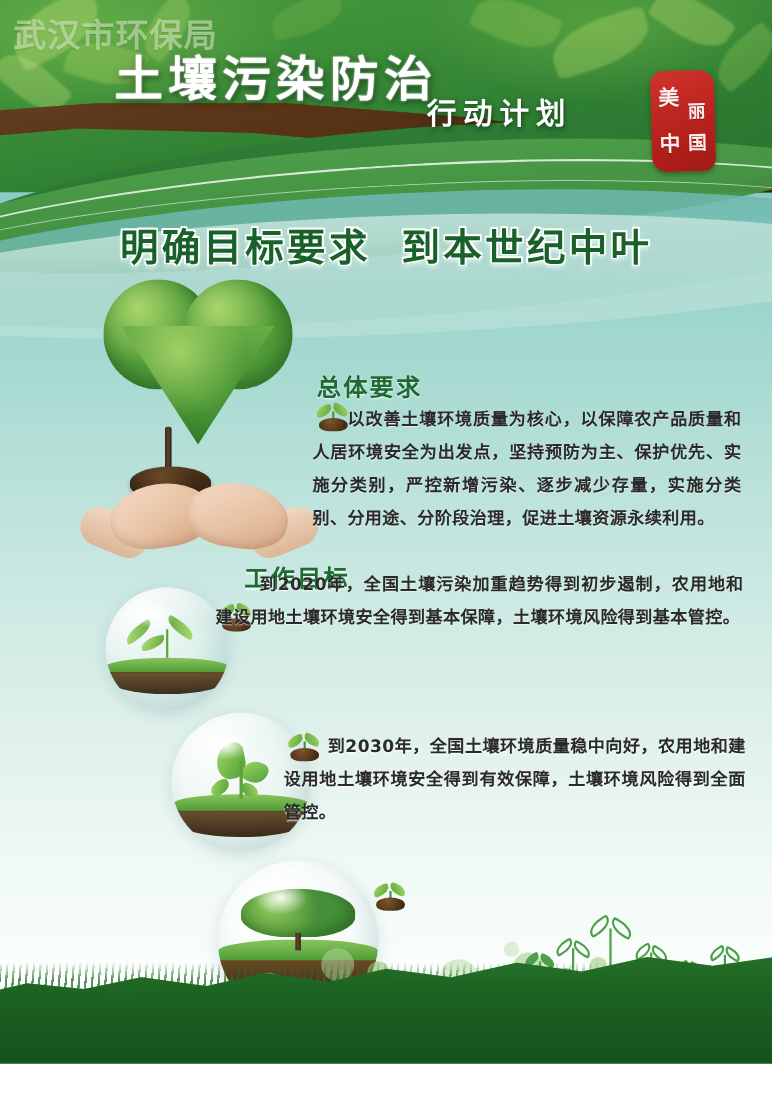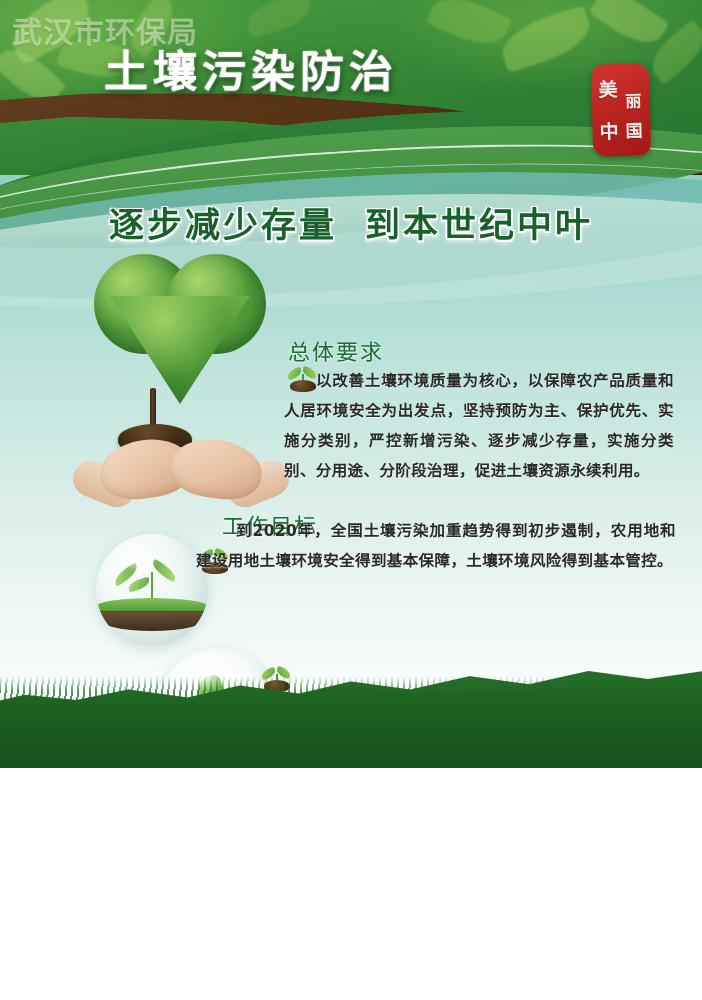--- a/index.html
+++ b/index.html
@@ -7,21 +7,21 @@
 
   html, body {
     width:702px; height:1000px;
     background:#ffffff;
     font-family:"DejaVu Sans","Liberation Sans",sans-serif;
     overflow:hidden;
   }
 
   .poster {
     position:relative;
-    width:702px; height:768px;
+    width:702px; height:967px;
     overflow:hidden;
     background:linear-gradient(180deg,
         #63bbae 0%,
         #79c6bb 12%,
         #9ed6cd 30%,
         #c2e5de 50%,
         #dcefea 66%,
         #eef8f5 80%,
         #fbfefd 92%,
         #ffffff 100%);
@@ -251,21 +251,21 @@
     background:linear-gradient(180deg,#f2d7c0,#dcb493);
     border-radius:26px;
     opacity:.96;
   }
   .forearm.fl { left:6px;  top:214px; width:64px; height:36px; transform:rotate(22deg); }
   .forearm.fr { left:160px;top:214px; width:64px; height:36px; transform:rotate(-22deg); }
 
   
   .section-head {
     position:absolute;
-    font-size:22px; font-weight:400;
+    font-size:22px; font-weight:700;
     color:#1d6b33;
     letter-spacing:2px;
     white-space:nowrap;
     text-shadow:0 1px 2px rgba(255,255,255,.85);
   }
   .head-overall { left:288px; top:334px; }
   .head-goals   { left:222px; top:508px; }
 
   .body-text {
     position:absolute;
@@ -480,30 +480,31 @@
 
   <div class="wave wave-a"></div>
   <div class="wave wave-b"></div>
   <div class="wave wave-teal"></div>
   <div class="wave wave-pale"></div>
   <div class="wave wave-hi"></div>
   <div class="wave wave-hi2"></div>
 
   <div class="watermark">武汉市环保局</div>
   <div class="title-main">土壤污染防治</div>
+  <div class="title-sub">行动计划</div>
 
   <div class="seal">
     <span class="s1">美</span>
     <span class="s2">丽</span>
     <span class="s3">中</span>
     <span class="s4">国</span>
   </div>
 
   <div class="headline">
-    <span>逐步减少存量</span><span class="gap"></span><span>到本世纪中叶</span>
+    <span>明确目标要求</span><span class="gap"></span><span>到本世纪中叶</span>
   </div>
 
   <div class="hands-art">
     <div class="heart-tree">
       <div class="heart-lobe left"></div>
       <div class="heart-lobe right"></div>
       <div class="heart-base"></div>
     </div>
     <div class="tree-trunk"></div>
     <div class="soil-mound-big"></div>
@@ -553,20 +554,21 @@
       <div class="sd-blade sml2"></div>
       <div class="sd-stem"></div>
     </div>
   </div>
   <div class="sprout sp-2030">
     <div class="lf a"></div>
       <div class="lf b"></div>
     <div class="stem"></div>
       <div class="mound"></div>
   </div>
+  <div class="body-text txt-2030">到2030年，全国土壤环境质量稳中向好，农用地和建设用地土壤环境安全得到有效保障，土壤环境风险得到全面管控。</div>
 
   <div class="bubble b3">
     <div class="bub-ground bub-grass"></div>
     <div class="bub-ground bub-soil"></div>
     <div class="big-tree">
       <div class="bt-canopy"></div>
       <div class="bt-trunk"></div>
     </div>
   </div>
   <div class="sprout sp-mid">

